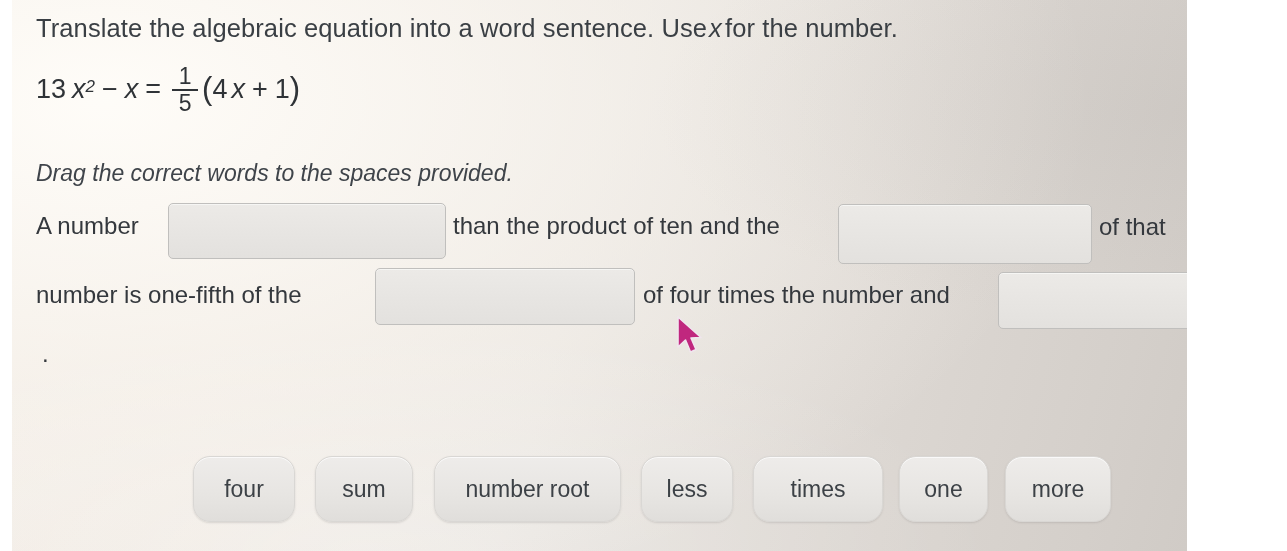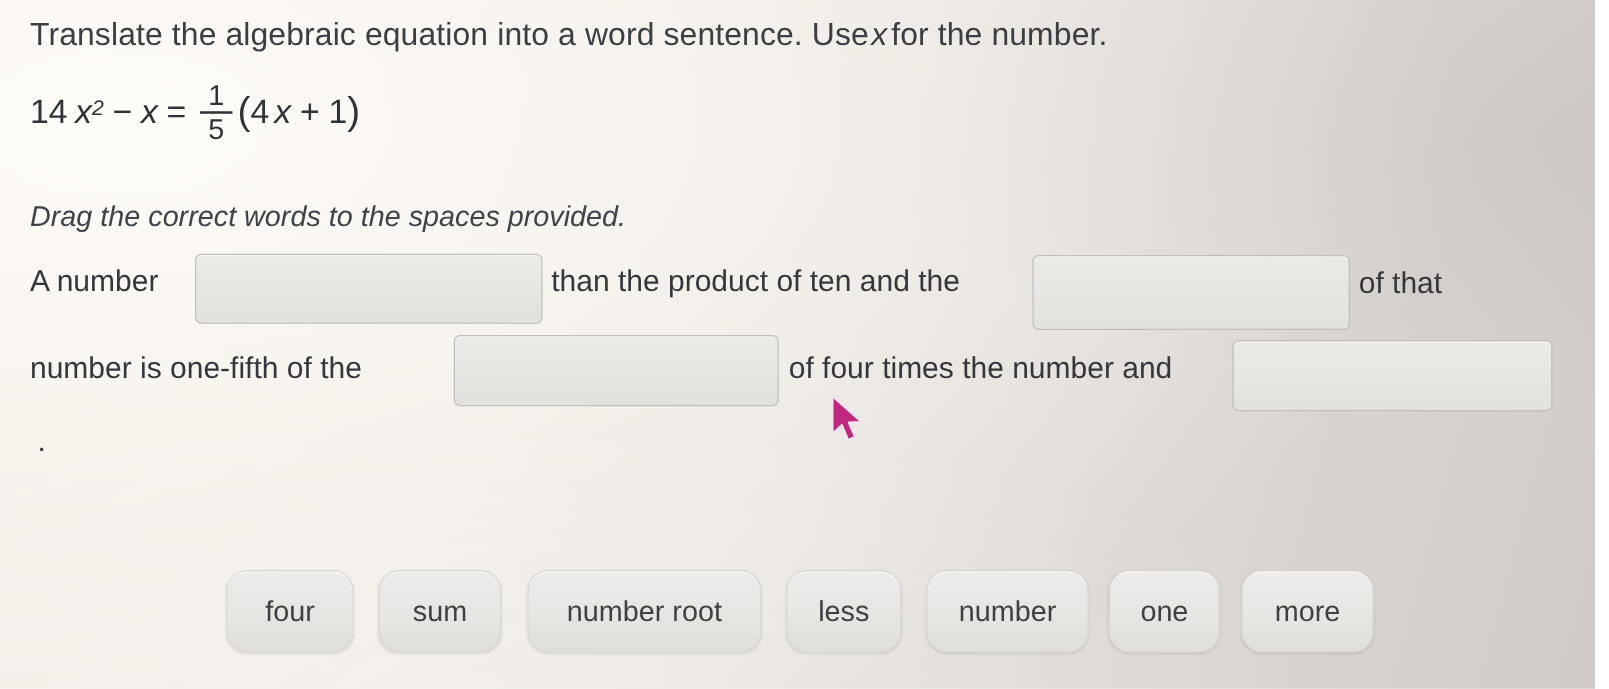--- a/index.html
+++ b/index.html
@@ -10,26 +10,27 @@
     width: 1287px;
     height: 551px;
     overflow: hidden;
     font-family: "Liberation Sans", sans-serif;
     background: #ffffff;
   }
 
   
   #screen {
     position: relative;
-    width: 1276px;
+    width: 1175px;
     height: 551px;
     background:
       radial-gradient(120% 140% at 8% 18%, rgba(255,253,249,0.96) 0%, rgba(250,246,240,0.55) 38%, rgba(244,240,234,0.0) 70%),
       linear-gradient(105deg, #f2ece5 0%, #efe9e2 22%, #e8e4df 48%, #ddd8d3 72%, #d4cfca 92%, #d0cbc6 100%);
     overflow: hidden;
+    margin-left: 12px;
   }
   #screen::after {
     
     content: "";
     position: absolute;
     inset: 0;
     background:
       radial-gradient(90% 70% at 30% 100%, rgba(255,255,255,0.28) 0%, rgba(255,255,255,0) 60%),
       radial-gradient(70% 60% at 100% 20%, rgba(176,172,168,0.20) 0%, rgba(176,172,168,0) 65%);
     pointer-events: none;
@@ -163,21 +164,21 @@
 <body>
 
 <div id="screen">
   <div class="content">
 
     <div class="prompt-line">
       <span>Translate the algebraic equation into a word sentence. Use</span><span class="var">x</span><span>for the number.</span>
     </div>
 
     <div class="equation">
-      <span class="eq-part">14</span>
+      <span class="eq-part">13</span>
       <span class="eq-part ital" style="padding-left:6px;">x</span>
       <span class="sup">2</span>
       <span class="eq-part op">−</span>
       <span class="eq-part ital">x</span>
       <span class="eq-part op">=</span>
       <span class="frac">
         <span class="num">1</span>
         <span class="bar"></span>
         <span class="den">5</span>
       </span>
@@ -201,21 +202,21 @@
     <div class="dropzone" style="left:363px; top:268px; width:258px; height:55px;"></div>
     <div class="sentence-word" style="left:631px; top:281px;">of four times the number and</div>
     <div class="dropzone" style="left:986px; top:272px; width:254px; height:55px;"></div>
 
     <div class="end-period">.</div>
 
     <div class="chip" style="left:181px; top:456px; width:100px; height:64px;">four</div>
     <div class="chip" style="left:303px; top:456px; width:96px;  height:64px;">sum</div>
     <div class="chip" style="left:422px; top:456px; width:185px; height:64px;">number root</div>
     <div class="chip" style="left:629px; top:456px; width:90px;  height:64px;">less</div>
-    <div class="chip" style="left:741px; top:456px; width:128px; height:64px;">number</div>
+    <div class="chip" style="left:741px; top:456px; width:128px; height:64px;">times</div>
     <div class="chip" style="left:887px; top:456px; width:87px;  height:64px;">one</div>
     <div class="chip" style="left:993px; top:456px; width:104px; height:64px;">more</div>
 
     <svg class="cursor" viewBox="0 0 30 42">
       <path d="M3 2 L3 32 L10.5 25 L15.5 37 L21 34.5 L16 23 L26 22.5 Z" fill="#c0277e" stroke="#f0e6ee" stroke-width="1.6" stroke-linejoin="round"></path>
     </svg>
 
   </div>
 </div>
 

